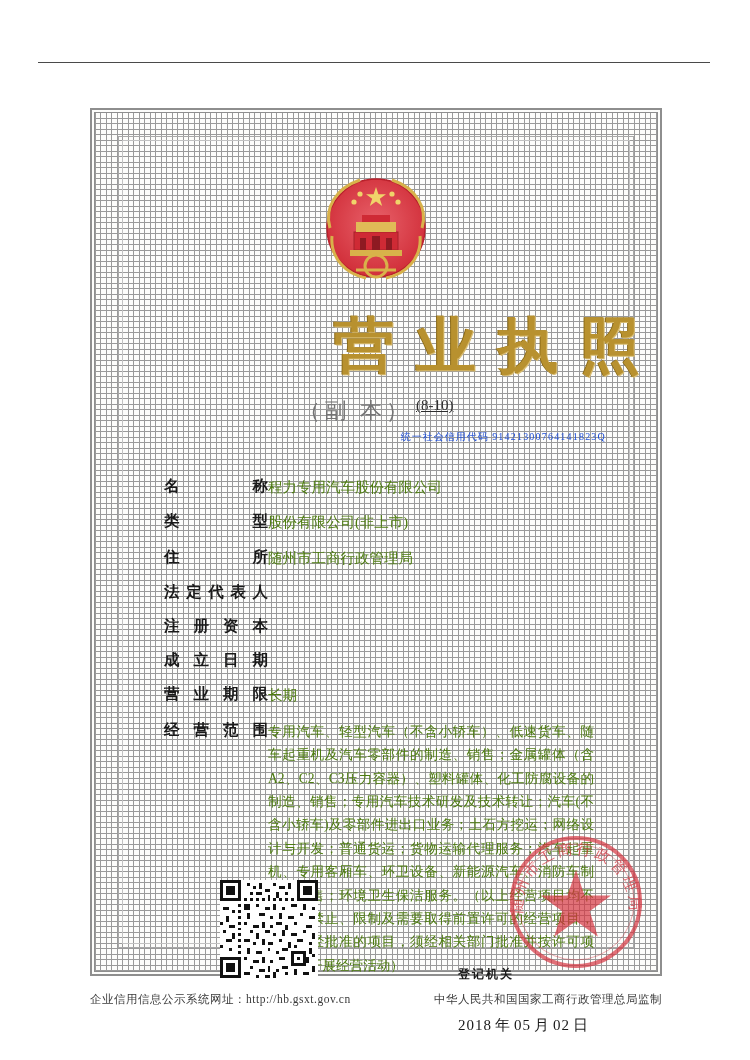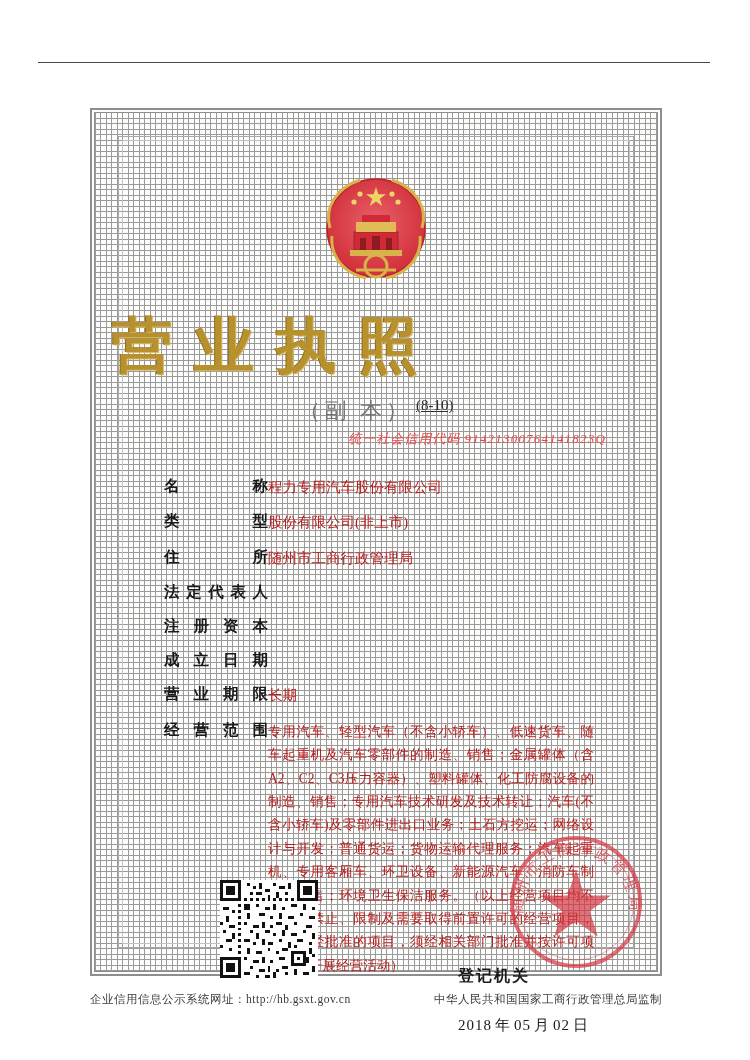--- a/index.html
+++ b/index.html
@@ -94,21 +94,21 @@
     width: 132px;
     height: 132px;
   }
 
   
   .title {
     position: absolute;
     left: 0;
     right: 0;
     top: 198px;
-    text-align: left;
+    text-align: right;
     font-family: "DejaVu Serif", "Liberation Serif", serif;
     font-size: 60px;
     font-weight: bold;
     letter-spacing: 22px;
     text-indent: 22px;
     color: #b8912f;
     text-shadow: 1px 1px 0 #d8bc72, -1px 0 0 #8d6c18;
   }
   .subtitle-row {
     position: absolute;
@@ -127,25 +127,24 @@
     vertical-align: 8px;
     margin-left: 4px;
     letter-spacing: 0px;
     text-decoration: underline;
   }
 
   .credit-line {
     position: absolute;
     right: 56px;
     top: 322px;
-    font-size: 13px;
-    color: #ef4444;
+    font-size: 10px;
+    color: #1d4ed8;
     letter-spacing: 1px;
     white-space: nowrap;
-    font-style: italic;
   }
   .credit-line .code {
     font-family: "Liberation Serif", serif;
     letter-spacing: 1.2px;
   }
 
   
   .fields {
     position: absolute;
     left: 74px;
@@ -166,21 +165,21 @@
     display: flex;
     justify-content: space-between;
     letter-spacing: 0;
   }
   .field-label.wide {
     letter-spacing: 0;
   }
   .field-label span { display: inline-block; }
   .field-value {
     font-size: 14.5px;
-    color: #b91c1c;
+    color: #4d7c0f;
     line-height: 1.55;
     flex: 1;
   }
   .field-value.scope {
     line-height: 1.72;
     font-size: 13.6px;
     text-align: justify;
     width: 318px;
   }
 
@@ -191,21 +190,21 @@
     top: 772px;
     width: 98px;
     height: 98px;
   }
 
   
   .reg-auth {
     position: absolute;
     left: 368px;
     top: 858px;
-    font-size: 16px;
+    font-size: 12px;
     font-weight: bold;
     letter-spacing: 2px;
     color: #1a1a1a;
     text-align: right;
   }
   .seal {
     position: absolute;
     left: 410px;
     top: 718px;
     width: 152px;

